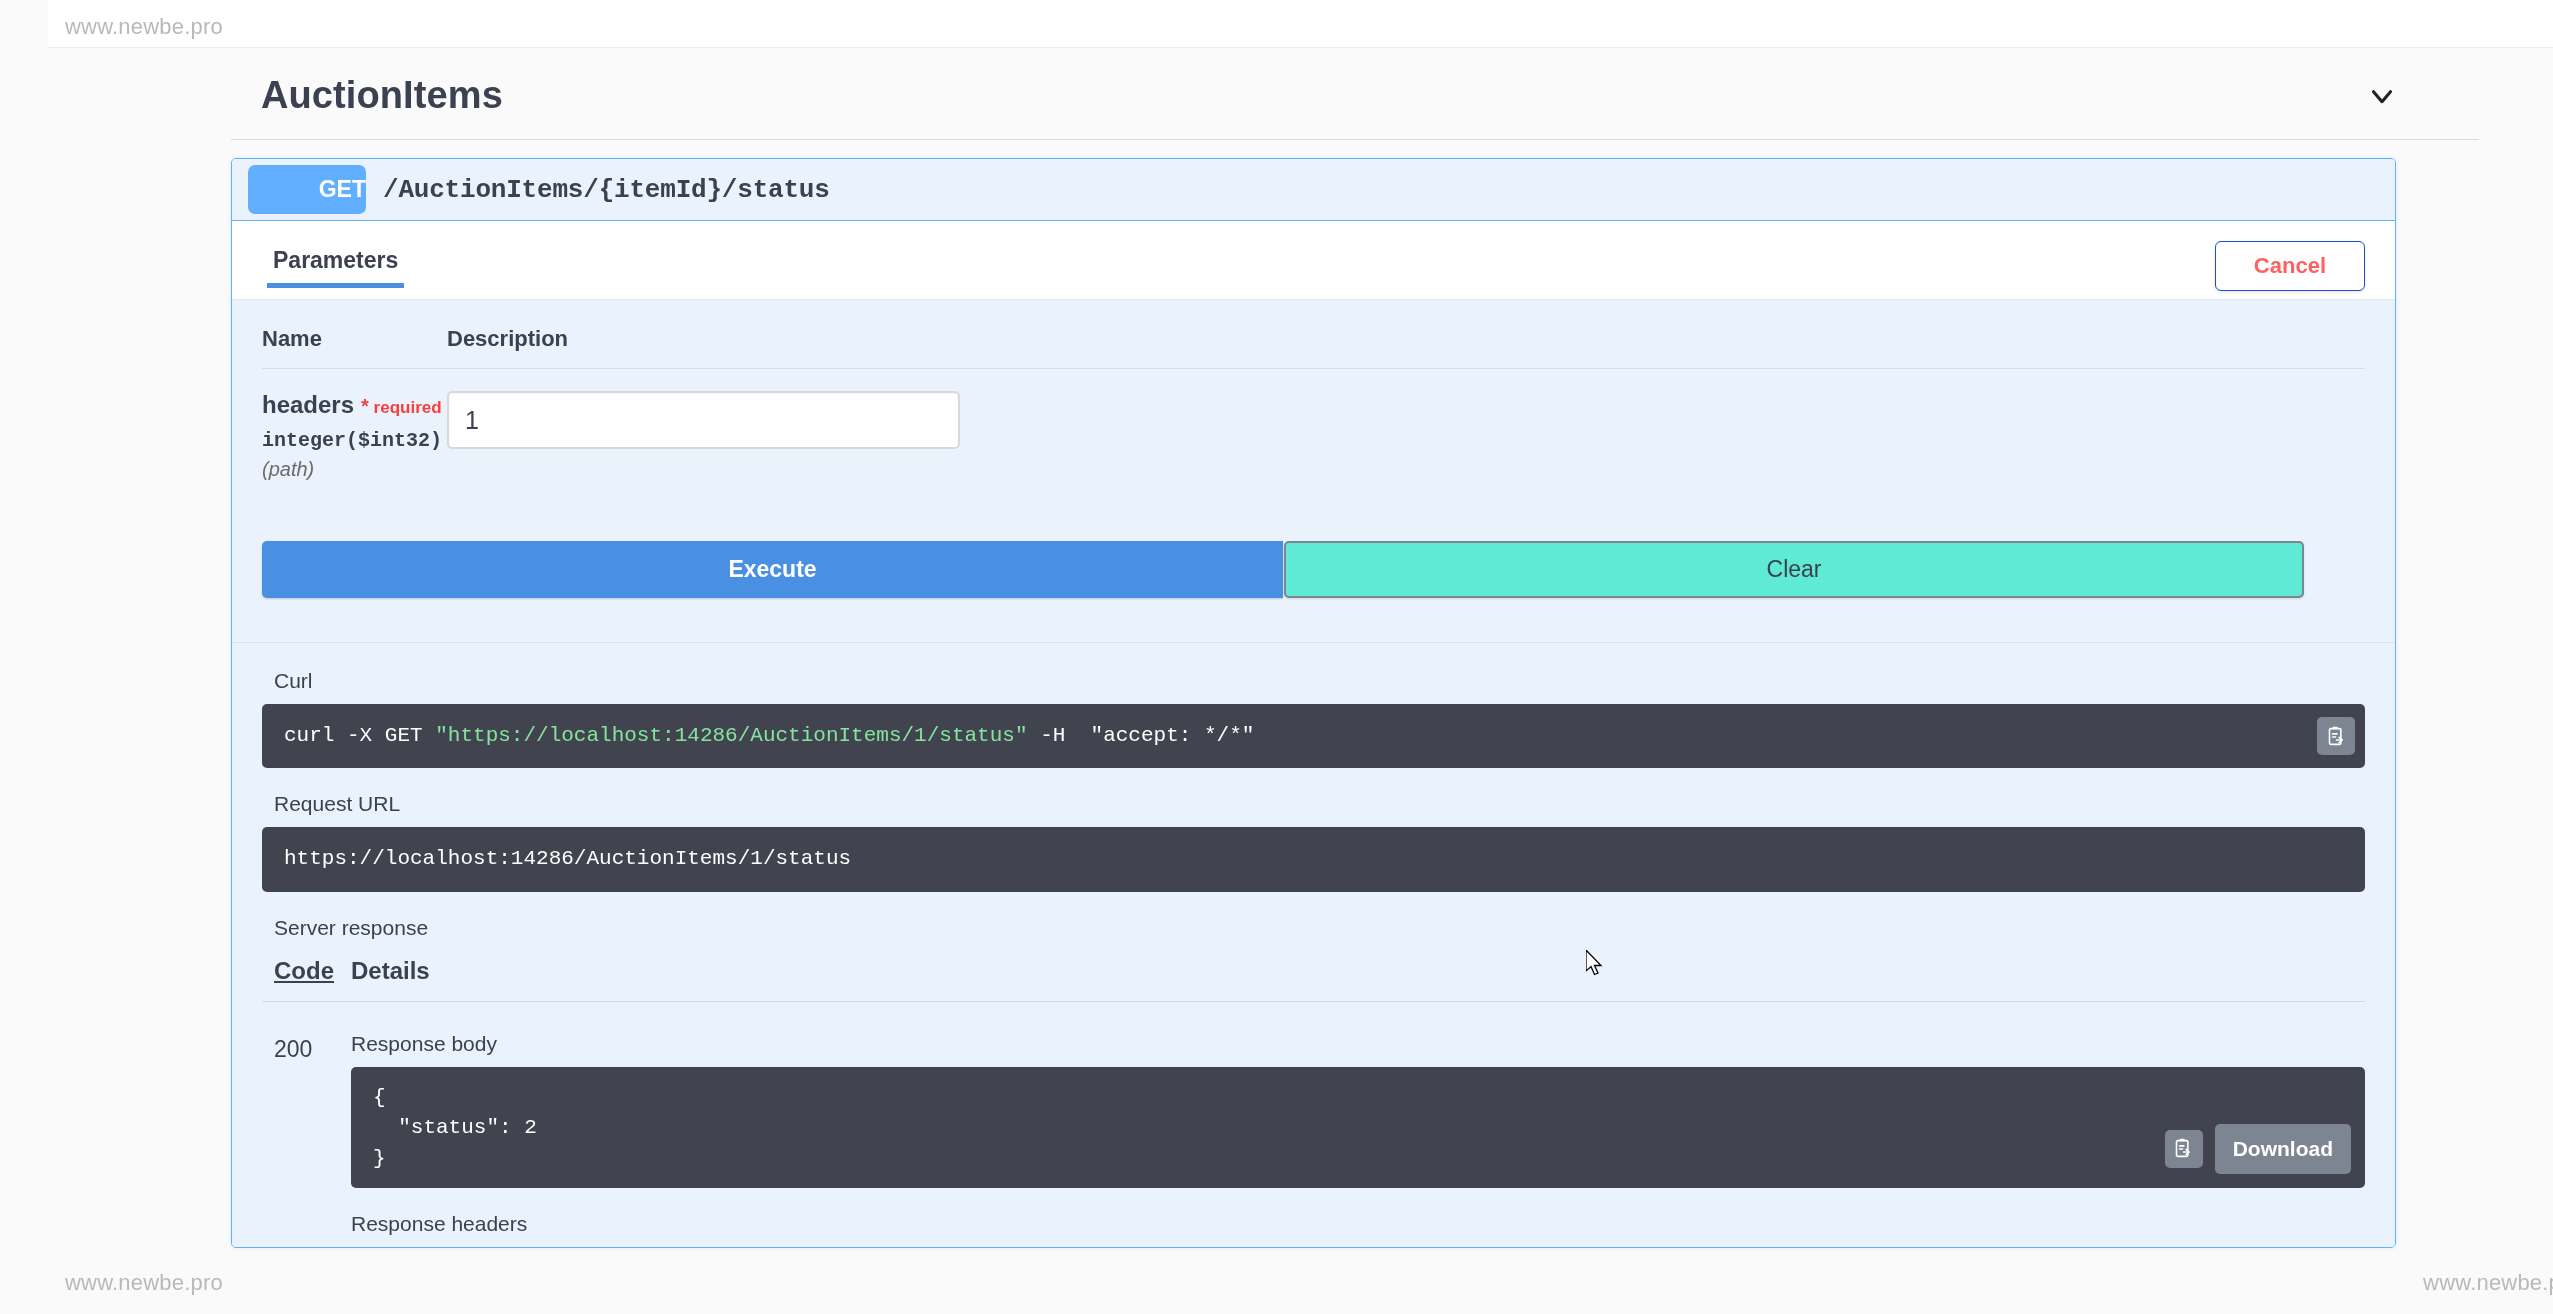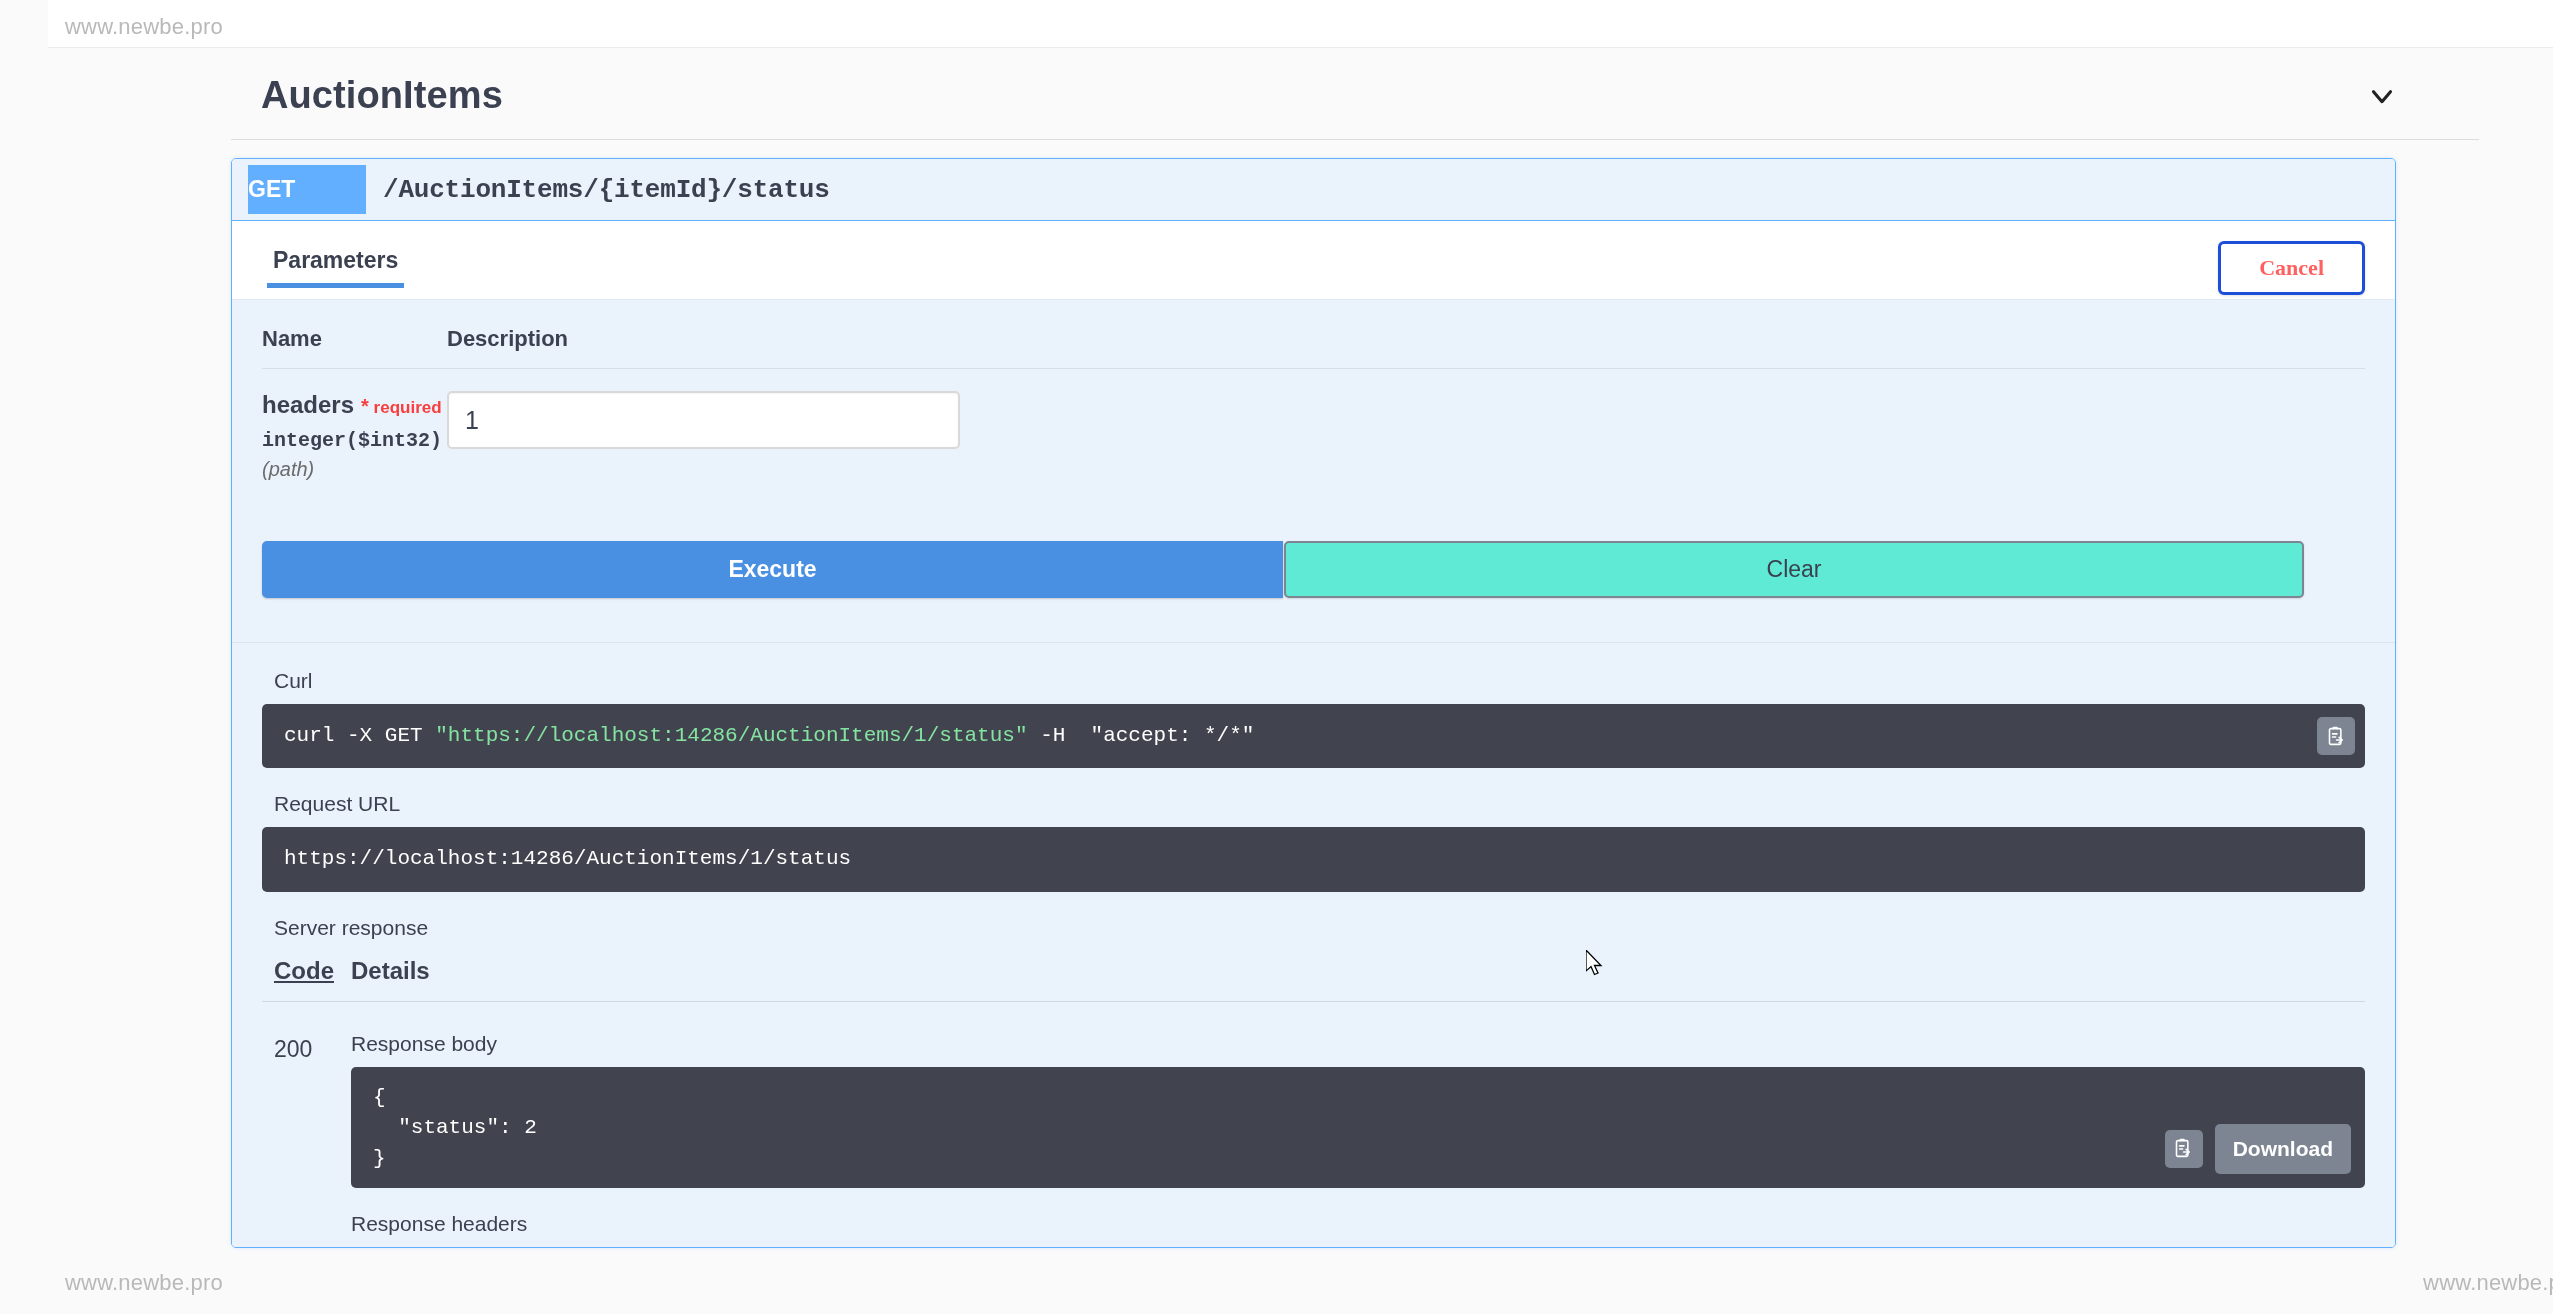--- a/index.html
+++ b/index.html
@@ -110,23 +110,23 @@
     background: #eaf3fb;
     padding: 10px 16px;
     border-bottom: 1px solid #61affe;
     height: 62px;
   }
   .method-badge {
     background: #61affe;
     color: #fff;
     font-size: 23px;
     font-weight: 700;
-    border-radius: 0;
+    border-radius: 7px;
     min-width: 118px;
-    text-align: left;
+    text-align: right;
     padding: 11px 0;
     margin-right: 17px;
     font-family: "Liberation Sans", sans-serif;
     cursor: pointer;
   }
   .op-path {
     font-family: "Liberation Mono", monospace;
     font-size: 26px;
     font-weight: 700;
     color: #3b4151;
@@ -154,28 +154,28 @@
   }
   .tab.active::after {
     content: "";
     position: absolute;
     left: 0; bottom: 0;
     width: 100%; height: 5px;
     background: #4990e2;
   }
   .btn-cancel {
     background: #fff;
-    border: 3px solid #1d4ed8;
+    border: 1px solid #1d4ed8;
     color: #ff6060;
     font-size: 22px;
     font-weight: 700;
     border-radius: 6px;
     padding: 11px 38px;
     cursor: pointer;
-    font-family: Liberation Serif, serif;
+    font-family: Liberation Sans, sans-serif;
     box-shadow: 0 1px 3px rgba(0,0,0,.12);
   }
 
   .params-wrap {
     background: #eaf2fb;
     padding: 26px 30px 22px 30px;
     border-top: 1px solid #e3eaf2;
   }
   table.params {
     width: 100%;

